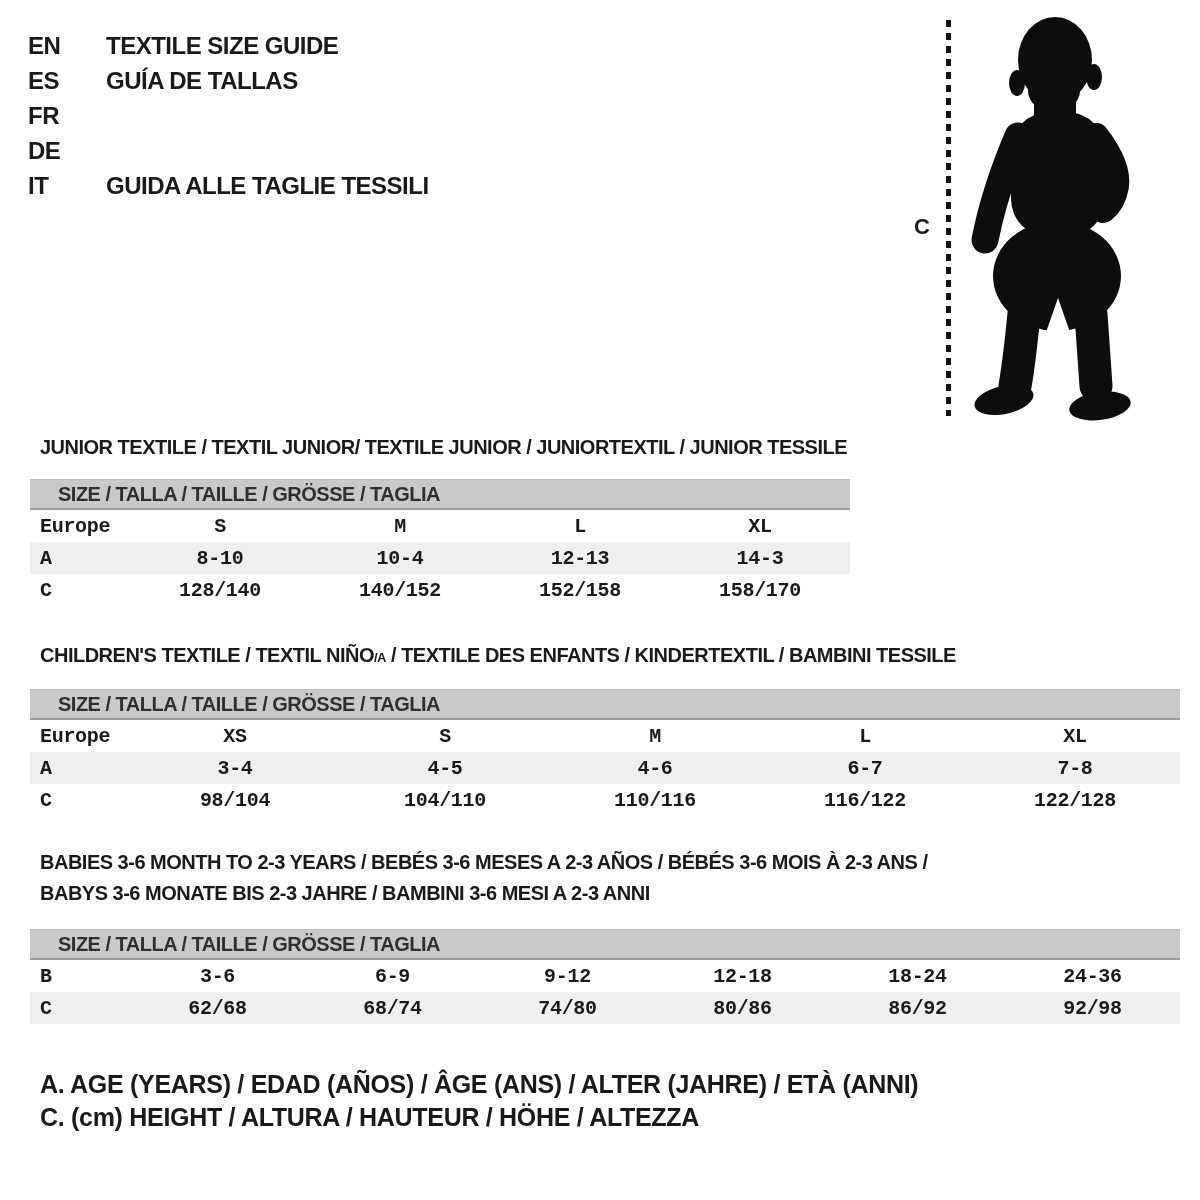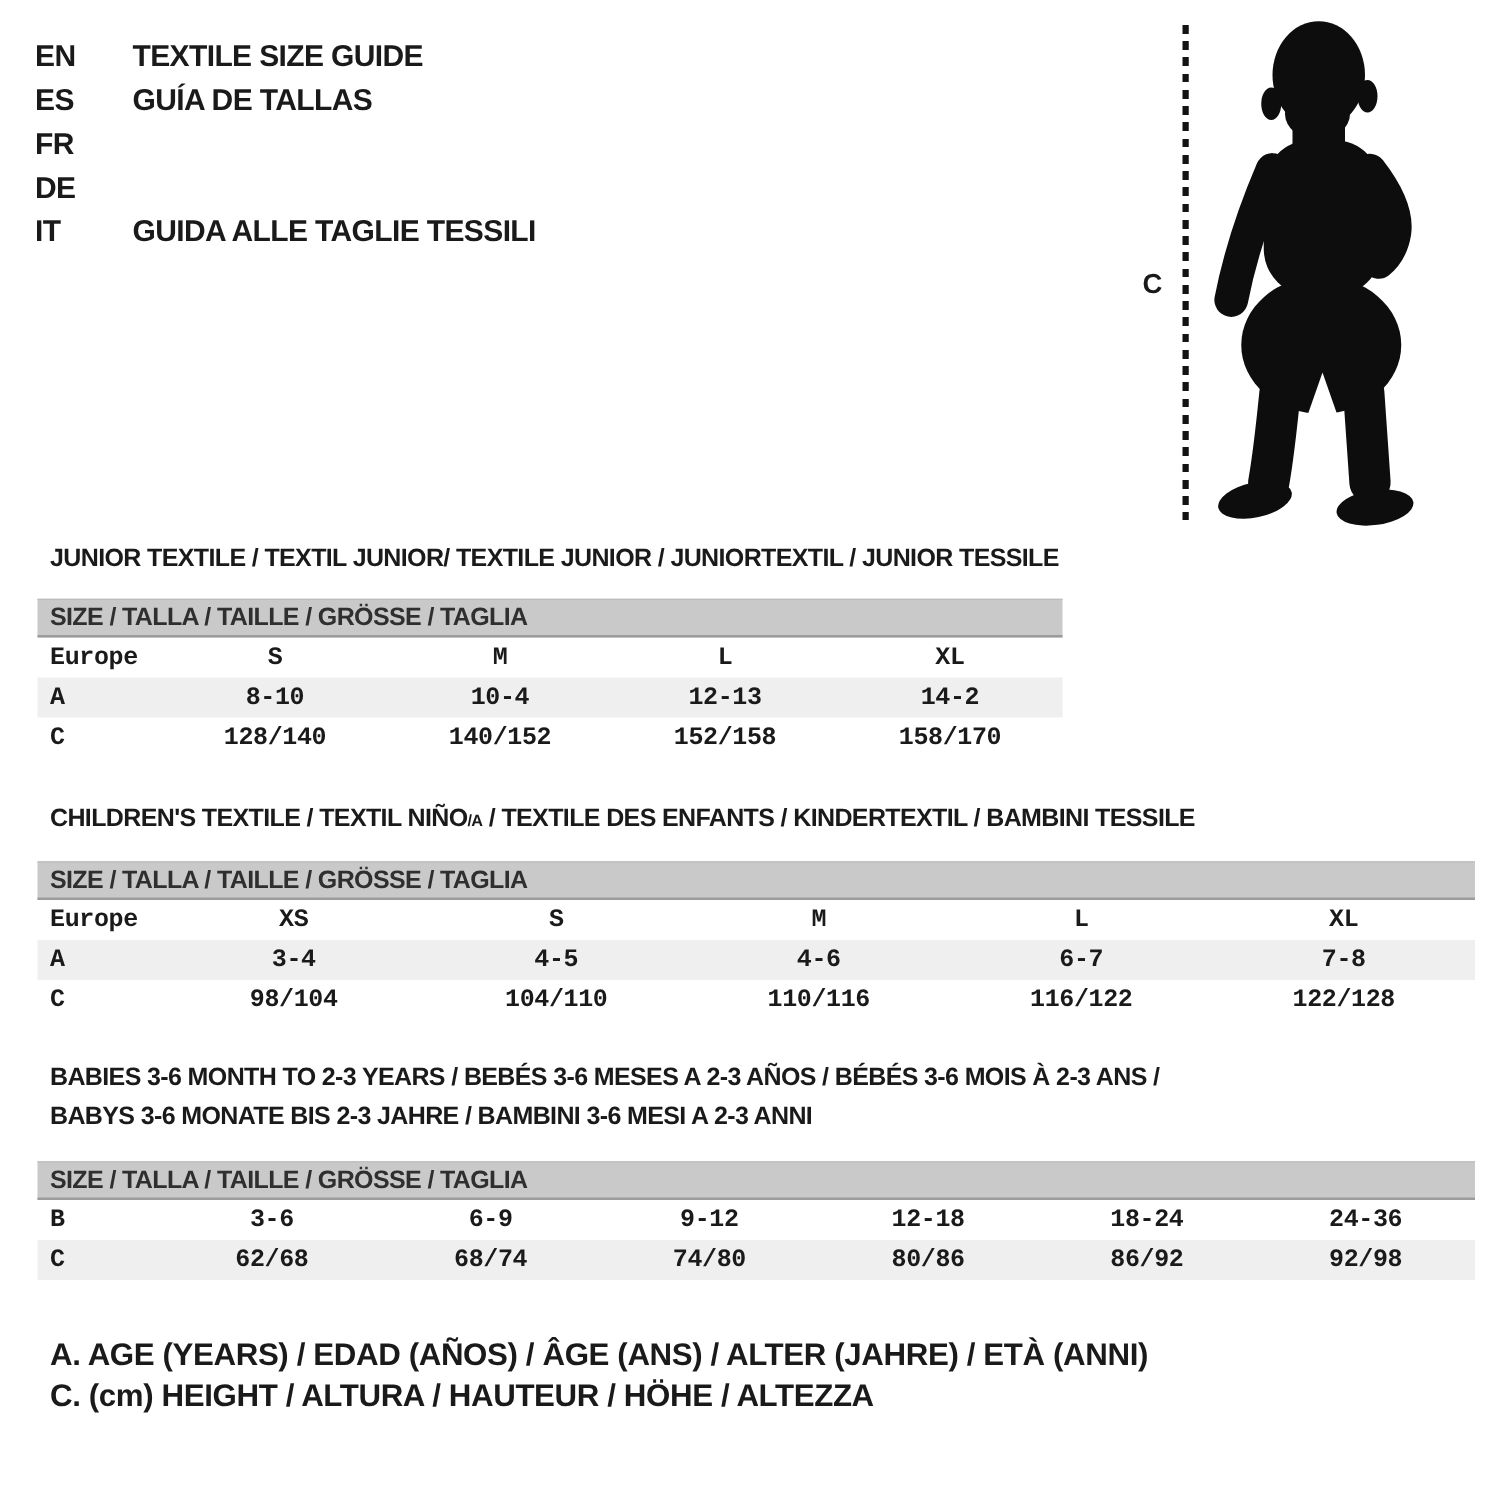--- a/index.html
+++ b/index.html
@@ -18,21 +18,21 @@
   .toddler{position:absolute;left:958px;top:14px;}
 
   
   .sec-title{position:absolute;left:40px;font-size:20px;letter-spacing:-0.5px;white-space:nowrap;line-height:28px;}
   .sec-title .sub{font-size:13px;}
   .babies-title{position:absolute;left:40px;top:847px;font-size:20px;letter-spacing:-0.5px;line-height:31px;white-space:nowrap;}
 
   
   .tbl{position:absolute;left:30px;}
   .size-bar{height:28px;background:#c9c9c9;border-top:1px solid #bdbdbd;border-bottom:2px solid #9c9c9c;
-    color:#2f2f2f;font-size:20px;line-height:28px;padding-left:10px;letter-spacing:-0.5px;}
+    color:#2f2f2f;font-size:20px;line-height:28px;padding-left:28px;letter-spacing:-0.5px;}
   .trow{display:flex;height:32px;align-items:center;font-size:20px;letter-spacing:-0.3px;font-family:Liberation Mono, monospace;}
   .trow.alt{background:#efefef;}
   .lbl{flex:0 0 100px;padding-left:10px;box-sizing:border-box;}
   .cell{flex:1;text-align:center;}
 
   
   .footnotes{position:absolute;left:40px;top:1068px;font-size:25px;line-height:33px;letter-spacing:-0.3px;white-space:nowrap;}
 </style>
 </head>
 <body>
@@ -89,21 +89,21 @@
       <span class="cell">S</span>
       <span class="cell">M</span>
       <span class="cell">L</span>
       <span class="cell">XL</span>
     </div>
     <div class="trow alt">
       <span class="lbl">A</span>
       <span class="cell">8-10</span>
       <span class="cell">10-4</span>
       <span class="cell">12-13</span>
-      <span class="cell">14-2</span>
+      <span class="cell">14-3</span>
     </div>
     <div class="trow">
       <span class="lbl">C</span>
       <span class="cell">128/140</span>
       <span class="cell">140/152</span>
       <span class="cell">152/158</span>
       <span class="cell">158/170</span>
     </div>
   </div>
 

